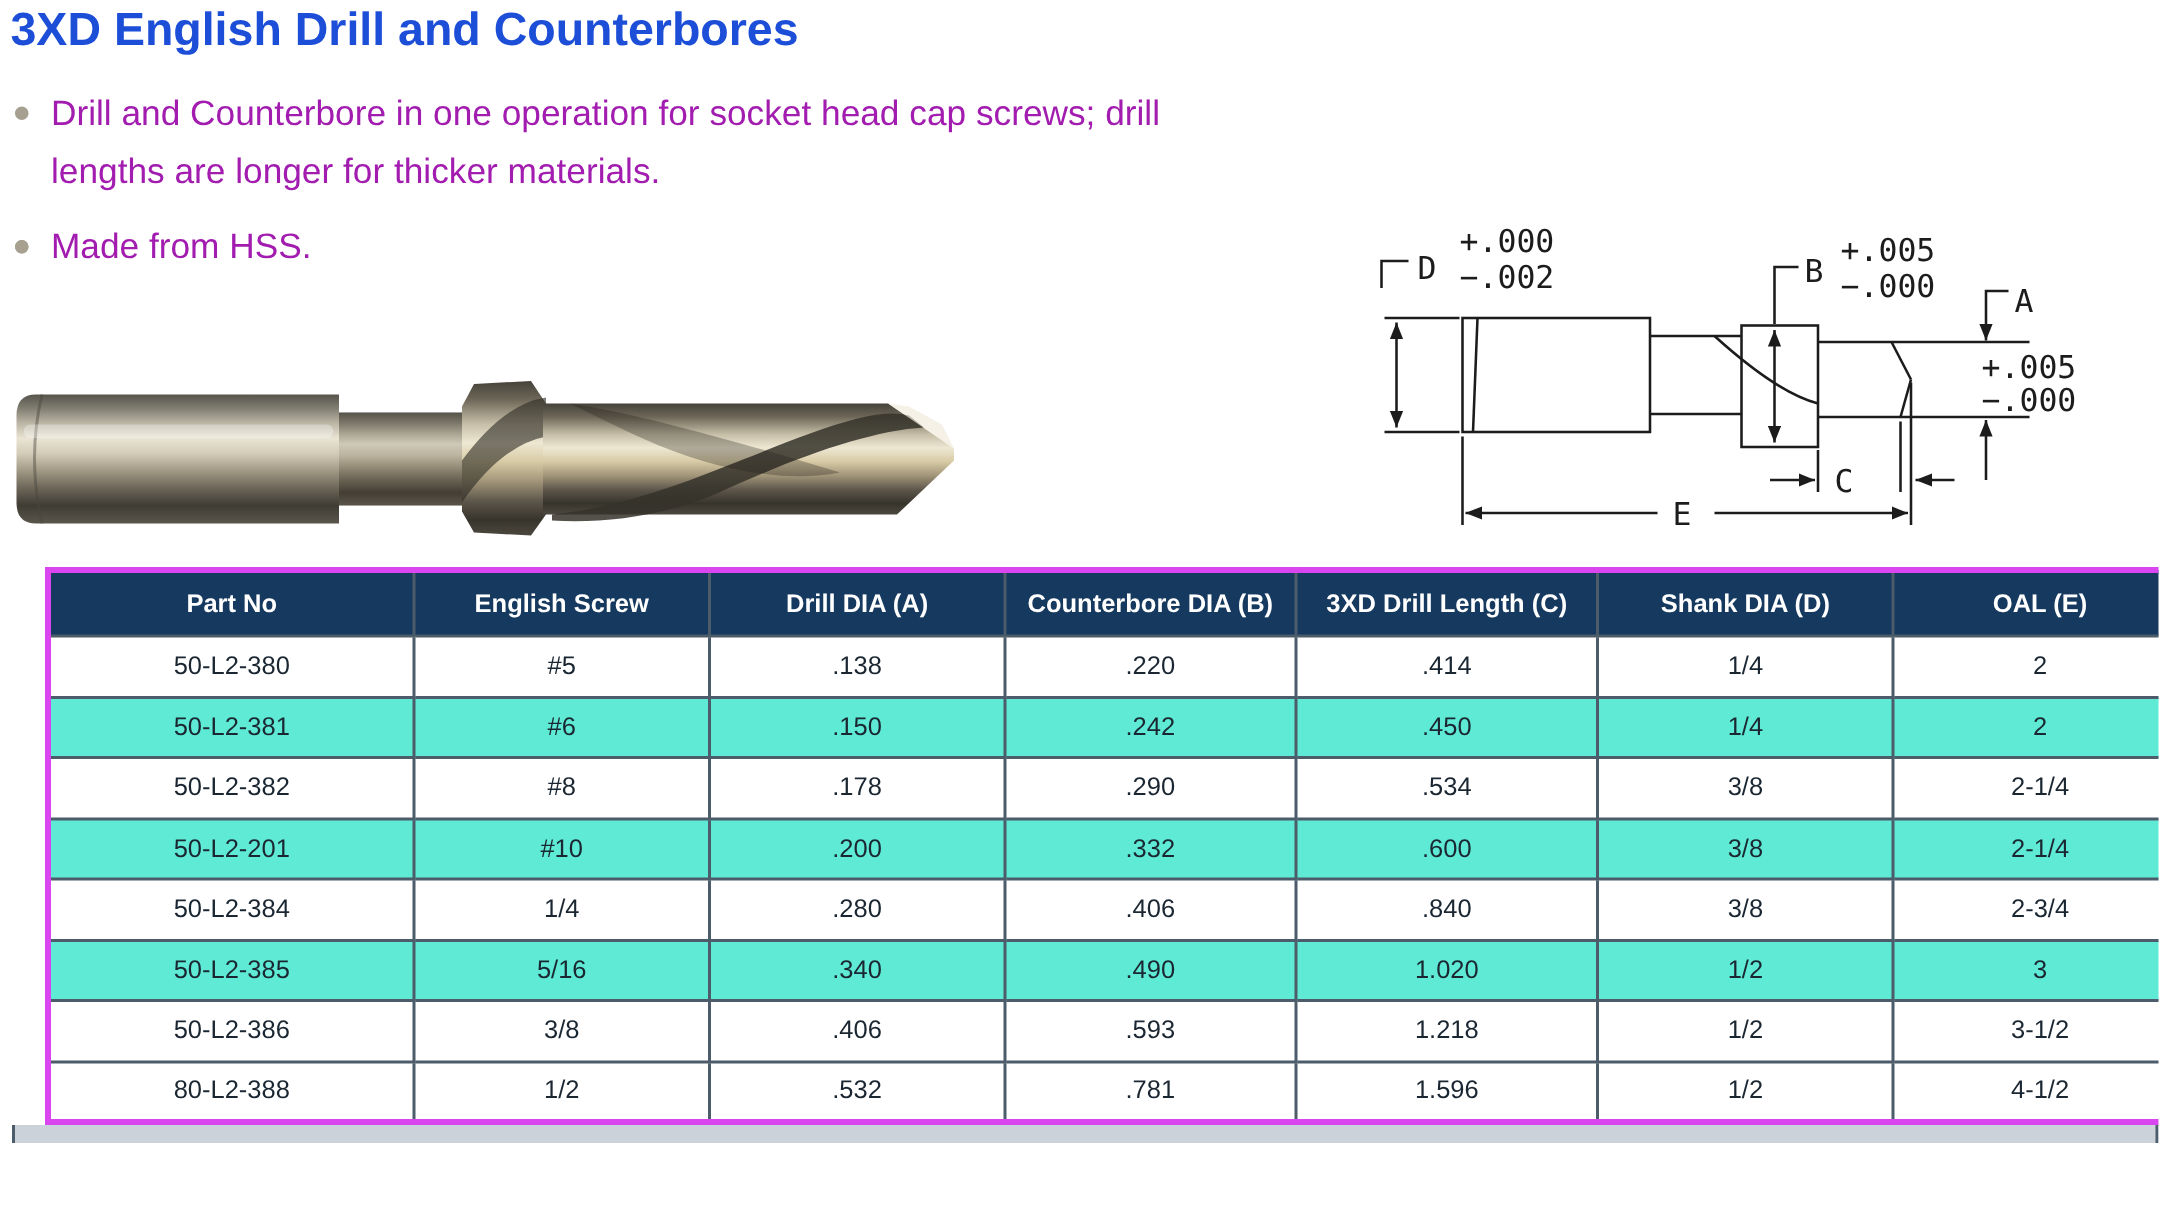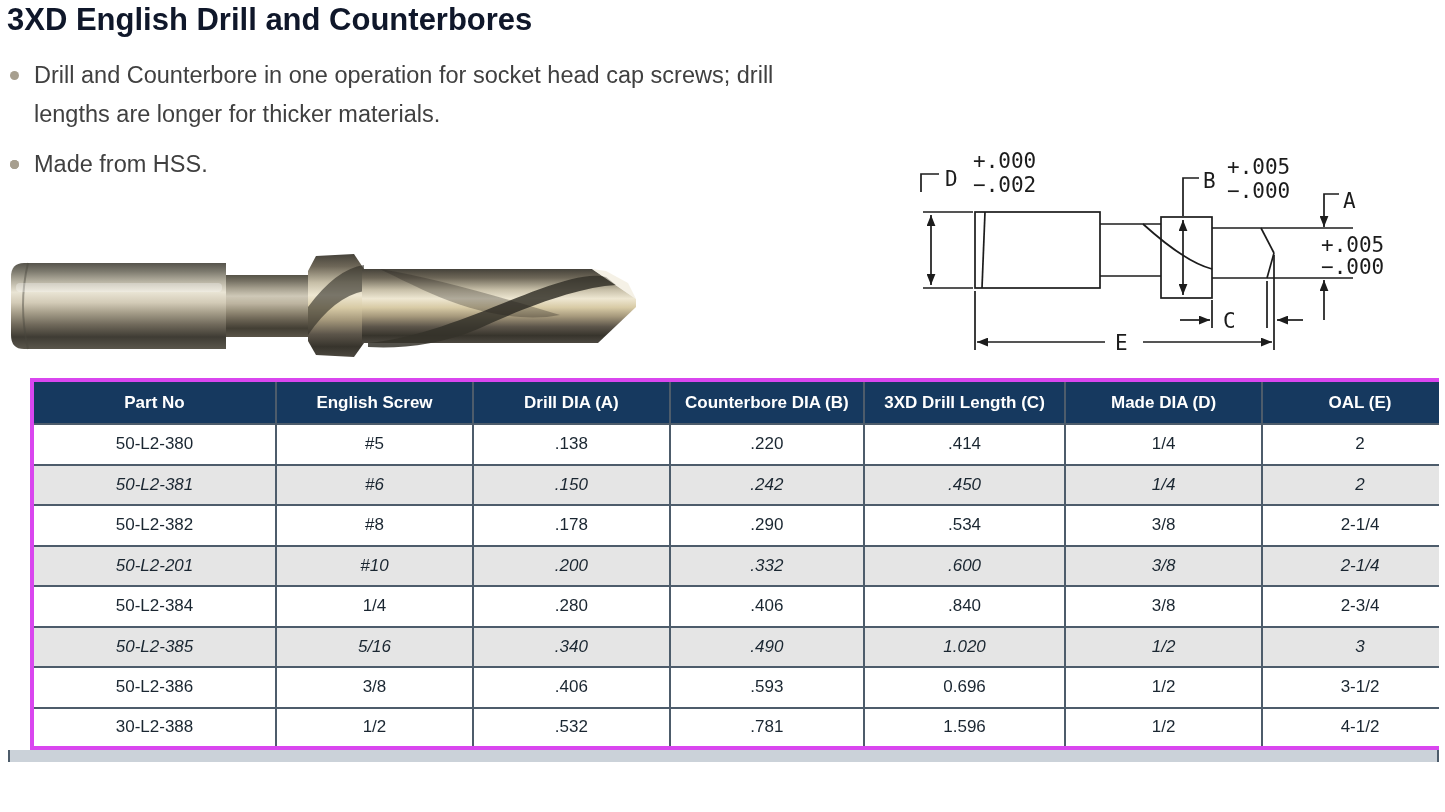--- a/index.html
+++ b/index.html
@@ -1,30 +1,30 @@
 <!DOCTYPE html>
 <html><head>
 <meta charset="utf-8">
 <style>
   * { margin: 0; padding: 0; box-sizing: border-box; }
   html, body { width: 1445px; height: 812px; background: #ffffff; overflow: hidden; }
   body { font-family: "Liberation Sans", sans-serif; color: #1c2b38; position: relative; }
 
   .page-title {
     position: absolute; left: 7px; top: 2px;
-    font-size: 31px; font-weight: bold; color: #0f172a; letter-spacing: 0px;
+    font-size: 31px; font-weight: bold; color: #1d4ed8; letter-spacing: 0px;
   }
 
   .features {
     position: absolute; left: 8px; top: 56px; width: 800px;
     list-style: none;
   }
   .features li {
     position: relative; padding-left: 26px; margin-bottom: 11px;
-    font-size: 23.5px; line-height: 39px; color: #404040; max-width: 780px;
+    font-size: 23.5px; line-height: 39px; color: #a21caf; max-width: 780px;
   }
   .features li .dot {
     position: absolute; left: 2px; top: 15px;
     width: 9px; height: 9px; border-radius: 50%; background: #a79f8f;
   }
 
   .photo-wrap { position: absolute; left: 0px; top: 243px; width: 680px; height: 124px; }
   .diagram-wrap { position: absolute; left: 893px; top: 128px; width: 552px; height: 240px; }
 
   .diagram-wrap text {
@@ -45,21 +45,21 @@
   table.spec th {
     background: #16395f; color: #ffffff; font-weight: bold; font-size: 17px;
     height: 44px; text-align: center; vertical-align: middle;
     border: 2px solid #4d5c6b; border-top-color: #16395f;
   }
   table.spec td {
     background: #ffffff; font-size: 17px; font-weight: 500; color: #1a2631;
     height: 40.5px; text-align: center; vertical-align: middle;
     border: 2px solid #4d5c6b;
   }
-  table.spec tr.alt td { background: #e5e5e5; font-style: italic; }
+  table.spec tr.alt td { background: #5eead4; }
   .cutoff-row {
     height: 12px; background: #cbd2d9;
     border-left: 2px solid #4d5c6b; border-right: 2px solid #4d5c6b;
   }
 </style>
 </head>
 <body>
 
 <h1 class="page-title">3XD English Drill and Counterbores</h1>
 
@@ -178,21 +178,21 @@
         <col style="width:13.8%">
         <col style="width:13.8%">
     </colgroup>
     <thead>
       <tr>
           <th>Part No</th>
           <th>English Screw</th>
           <th>Drill DIA (A)</th>
           <th>Counterbore DIA (B)</th>
           <th>3XD Drill Length (C)</th>
-          <th>Made DIA (D)</th>
+          <th>Shank DIA (D)</th>
           <th>OAL (E)</th>
         </tr>
     </thead>
     <tbody>
         <tr>
           <td>50-L2-380</td>
           <td>#5</td>
           <td>.138</td>
           <td>.220</td>
           <td>.414</td>
@@ -242,26 +242,26 @@
           <td>.490</td>
           <td>1.020</td>
           <td>1/2</td>
           <td>3</td>
         </tr>
         <tr>
           <td>50-L2-386</td>
           <td>3/8</td>
           <td>.406</td>
           <td>.593</td>
-          <td>0.696</td>
+          <td>1.218</td>
           <td>1/2</td>
           <td>3-1/2</td>
         </tr>
         <tr>
-          <td>30-L2-388</td>
+          <td>80-L2-388</td>
           <td>1/2</td>
           <td>.532</td>
           <td>.781</td>
           <td>1.596</td>
           <td>1/2</td>
           <td>4-1/2</td>
         </tr>
       </tbody>
   </table>
   <div class="cutoff-row"></div>

